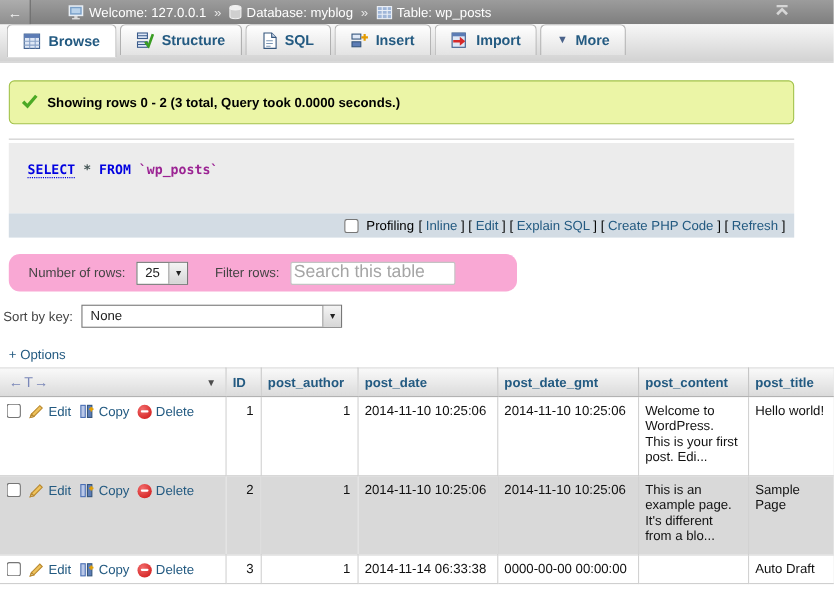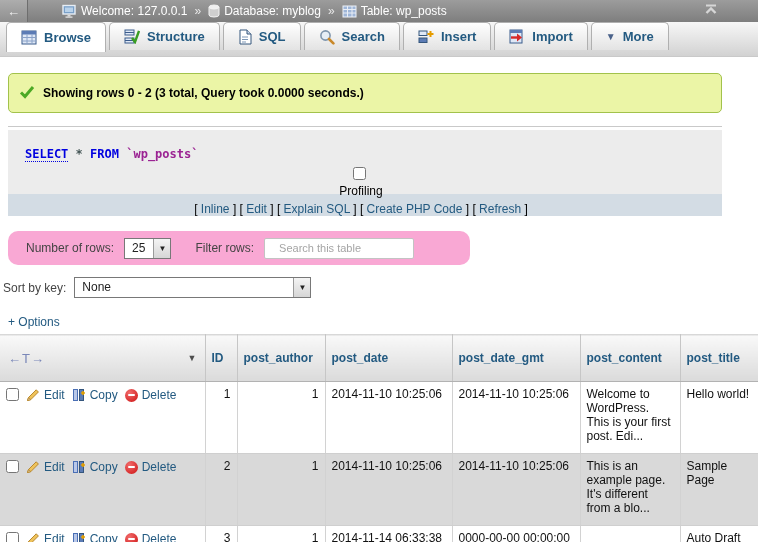--- a/index.html
+++ b/index.html
@@ -32,43 +32,43 @@
   .divider { height:1px; background:#c9c9c9; margin:13px 36px 0 8px; }
 
   
   .querybox { margin:3px 36px 0 8px; height:64px; background:#ececec; padding:17px 0 0 17px;
               font-family:"DejaVu Sans Mono","Liberation Mono",monospace; font-size:12px; font-weight:bold; }
   .kw { color:#0000e0; }
   .kw.u { border-bottom:1px dotted #0000e0; }
   .op { color:#455; }
   .tname { color:#9b2393; }
   .profbar { margin:0 36px 0 8px; height:22px; background:#d3dce4; display:flex; align-items:center;
-             justify-content:flex-end; gap:4px; padding-right:8px; color:#000;flex-direction:column; }
+             justify-content:flex-end; gap:4px; padding-right:8px; color:#000; }
   .profbar a { color:#235a81; text-decoration:none; cursor:pointer; }
   .profbar .bk { color:#000; }
   .profbar input { margin-right:3px; }
 
   
   .rowsbox { margin:15px 0 0 8px; width:462px; height:34px; background:#f9a8d4; border-radius:10px;
              display:flex; align-items:center; gap:10px; padding-left:18px; color:#444; }
   .fselect { display:inline-flex; align-items:stretch; background:#fff; border:1px solid #787878; height:21px; cursor:pointer; }
   .fselect .val { padding:0 8px 0 7px; line-height:19px; color:#222; }
   .fselect .btn { width:17px; background:linear-gradient(#f4f4f4,#d6d6d6); border-left:1px solid #9a9a9a;
                   display:flex; align-items:center; justify-content:center; font-size:8px; color:#222; }
   .fselect.wide { width:237px; }
   .fselect.wide .val { flex:1; }
-  .filterin { width:150px; height:21px; border:1px solid #c3c3c3; border-radius:2px; padding:0 14px; font-size:11px; color:#555; }
+  .filterin { width:150px; height:21px; border:1px solid #c3c3c3; border-radius:2px; padding:0 2px; font-size:16px; color:#555; }
   .filterin::placeholder { color:#a5a5a5; }
   .sortrow { margin:12px 0 0 3px; display:flex; align-items:center; gap:8px; color:#444; }
   .optlink { display:inline-block; margin:17px 0 0 8px; color:#235a81; text-decoration:none; cursor:pointer; }
 
   
   table { border-collapse:collapse; table-layout:fixed; width:758px; margin-top:5px; }
   th { background:linear-gradient(#f9f9f9,#dadada); color:#235a81; text-align:left; font-size:12px;
-       padding:16px 6px; border-right:1px solid #c6c6c6; border-bottom:1px solid #b2b2b2; border-top:1px solid #d8d8d8;
+       padding:5px 6px; border-right:1px solid #c6c6c6; border-bottom:1px solid #b2b2b2; border-top:1px solid #d8d8d8;
        white-space:nowrap; overflow:hidden; }
   th.actions-h { padding:5px 8px; }
   .acthead { display:flex; align-items:center; justify-content:space-between; }
   .swap { color:#7a87b8; font-size:13px; font-weight:normal; letter-spacing:1px; }
   .hdrdrop { color:#4d4d4d; font-size:9px; cursor:pointer; }
   td { font-size:12px; color:#111; padding:5px 6px; vertical-align:top;
        border-right:1px solid #d2d2d2; border-bottom:1px solid #cfcfcf; overflow:hidden; }
   tr.odd td { background:#fff; }
   tr.even td { background:#d9d9d9; }
   td.num { text-align:right; }
@@ -154,29 +154,20 @@
         <svg width="14" height="16" viewBox="0 0 14 16">
           <path d="M2 1 h7 l4 4 v10 h-11 z" fill="#fff" stroke="#35567d"></path>
           <path d="M9 1 v4 h4" fill="#cdd9ea" stroke="#35567d"></path>
           <path d="M4 8 h6 M4 10.5 h6 M4 13 h4" stroke="#7c96b5"></path>
         </svg>
       </span>
       <span>SQL</span>
     </div>
     <div class="tab">
       <span style="display: flex;">
-        <svg width="16" height="16" viewBox="0 0 16 16">
-          <circle cx="6.5" cy="6.5" r="4.6" fill="#e6eef6" stroke="#7e95ad" stroke-width="1.6"></circle>
-          <path d="M10 10 L14.4 14.4" stroke="#c9892b" stroke-width="2.6" stroke-linecap="round"></path>
-        </svg>
-      </span>
-      <span>Search</span>
-    </div>
-    <div class="tab">
-      <span style="display: flex;">
         <svg width="16" height="15" viewBox="0 0 16 15">
           <rect x="1" y="2" width="8" height="4.5" fill="#dfe8f6" stroke="#35567d"></rect>
           <rect x="1" y="9" width="8" height="4.5" fill="#5c7cb5" stroke="#35567d"></rect>
           <path d="M12.5 2 v6 M9.5 5 h6" stroke="#e59c00" stroke-width="2"></path>
         </svg>
       </span>
       <span>Insert</span>
     </div>
     <div class="tab">
       <span style="display: flex;">

